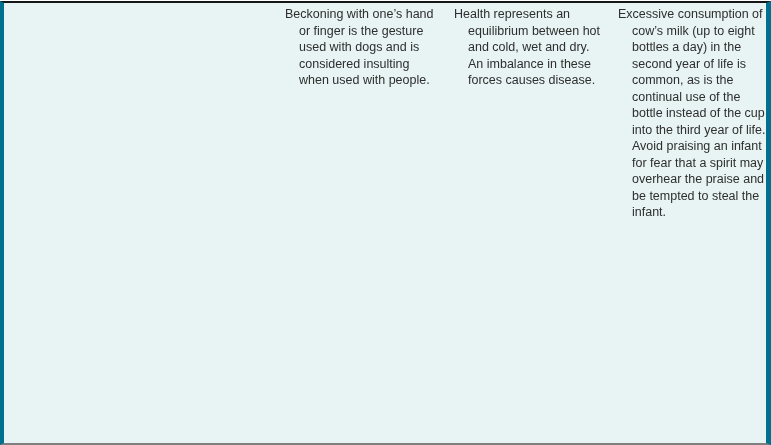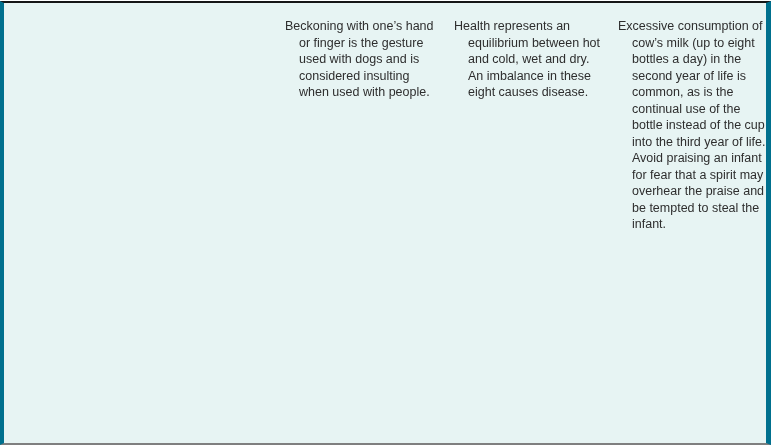--- a/index.html
+++ b/index.html
@@ -24,21 +24,21 @@
     box-sizing: border-box;
     background: #e7f4f3;
     border-top: 2px solid #161616;
     border-bottom: 2px solid #7f7f7f;
     border-left: 4px solid #00708e;
     border-right: 5px solid #00708e;
   }
   .cols {
     display: flex;
     align-items: flex-start;
-    padding-top: 15px;
+    padding-top: 3px;
     width: 100%;
     box-sizing: border-box;
     justify-content: center;
   }
   .col {
     flex: 0 0 auto;
     box-sizing: border-box;
   }
   .col-spacer {
     width: 283px;
@@ -65,21 +65,21 @@
   <div class="panel">
     <div class="cols">
 
       <div class="col col-spacer cell"></div>
 
       <div class="col col-2 cell">
         <p>Beckoning with one’s hand or finger is the gesture used with dogs and is considered insulting when used with people.</p>
       </div>
 
       <div class="col col-3 cell">
-        <p>Health represents an equilibrium between hot and cold, wet and dry. An imbalance in these eight causes disease.</p>
+        <p>Health represents an equilibrium between hot and cold, wet and dry. An imbalance in these forces causes disease.</p>
       </div>
 
       <div class="col col-4 cell">
         <p>Excessive consumption of cow’s milk (up to eight bottles a day) in the second year of life is common, as is the continual use of the bottle instead of the cup into the third year of life. Avoid praising an infant for fear that a spirit may overhear the praise and be tempted to steal the infant.</p>
       </div>
 
     </div>
   </div>
 </div>
 

